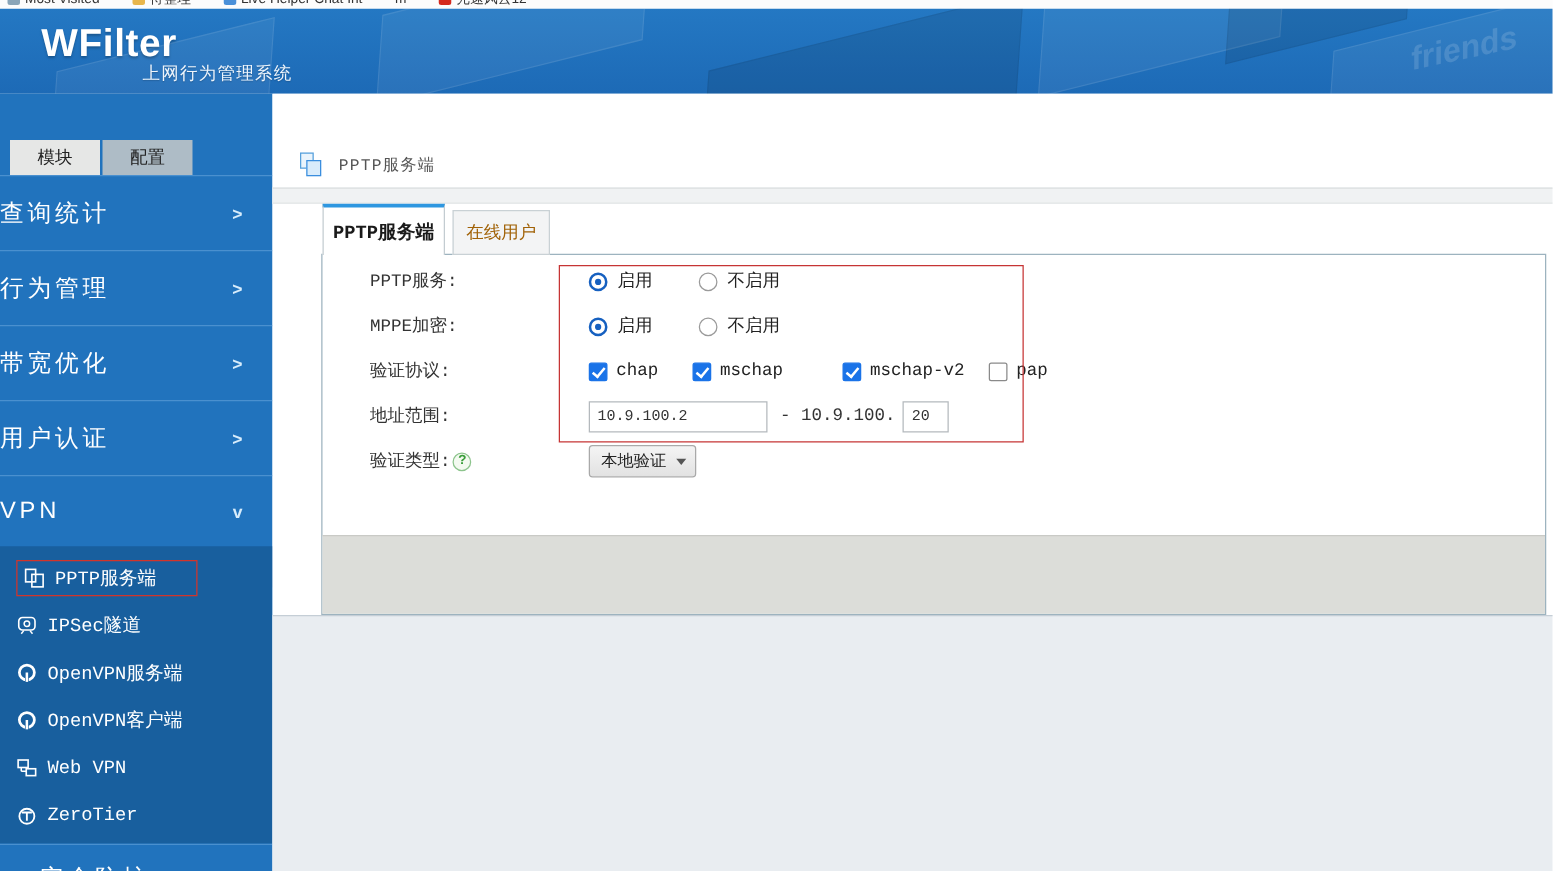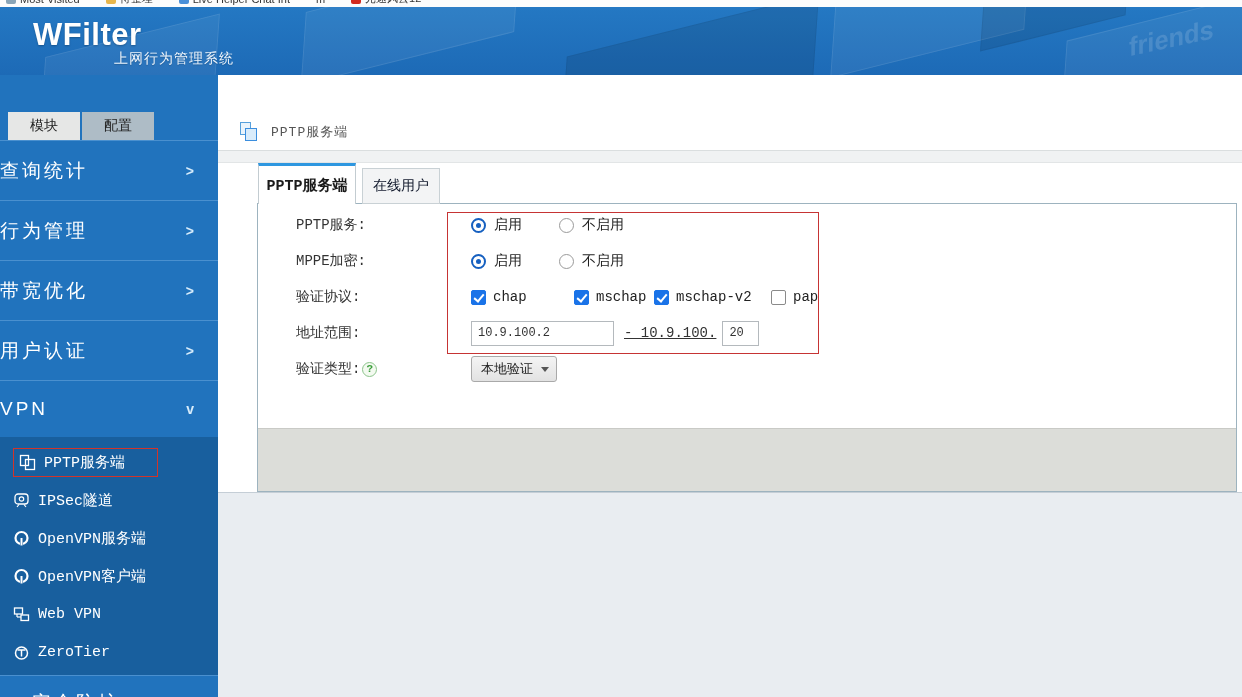--- a/index.html
+++ b/index.html
@@ -77,21 +77,21 @@
   .band { position:absolute; left:0; top:75px; width:1024px; height:13px;
     background:#f0f2f3; border-top:1px solid #dadedf; border-bottom:1px solid #e2e5e6; }
 
   
   .tab { position:absolute; display:flex; align-items:center; justify-content:center;
     cursor:pointer; }
   .tab.active { left:40px; top:88px; width:98px; height:41px; background:#fff;
     border:1px solid #c3ccd1; border-top:3px solid #2e97e0; border-bottom:none;
     font-size:15px; font-weight:bold; color:#1a1a1a; z-index:3; }
   .tab.inactive { left:144px; top:93px; width:78px; height:36px; background:#f3f4f5;
-    border:1px solid #c9d1d5; font-size:14px; color:#0f172a; z-index:2; }
+    border:1px solid #c9d1d5; font-size:14px; color:#a16207; z-index:2; }
 
   
   .panel { position:absolute; left:39px; top:128px; width:980px; height:289px;
     border:1px solid #9db3bf; background:#fff; z-index:1; }
   .panel-footer { position:absolute; left:0; bottom:0; width:978px; height:63px;
     background:#dcddd9; border-top:1px solid #c9cac6; }
   .form { position:relative; padding-top:3px; }
   .frow { height:36px; display:flex; align-items:center; }
   .flabel { margin-left:38px; width:175px; flex:0 0 auto; font-size:14px; color:#333;
     display:flex; align-items:center; }
@@ -102,21 +102,21 @@
   .radio.on::after { content:""; position:absolute; left:3px; top:3px; width:5px; height:5px;
     border-radius:50%; background:#1660c0; }
   .cbox { width:15px; height:15px; border:1px solid #8a8a8a; background:#fff; margin-right:7px;
     position:relative; flex:0 0 auto; border-radius:2px; }
   .cbox.on { background:#1a73e8; border-color:#1a73e8; }
   .cbox.on::after { content:""; position:absolute; left:4px; top:1px; width:4px; height:8px;
     border:solid #fff; border-width:0 2px 2px 0; transform:rotate(40deg); }
   .olabel { font-size:14px; color:#222; }
   .txt-in { height:25px; border:1px solid #b4b9bd; font-size:12px; color:#333; padding:0 6px;
     font-family:"Liberation Mono","DejaVu Sans Mono",monospace; }
-  .range-sep { font-size:14px; color:#333; margin:0 6px 0 10px;text-decoration:underline; }
+  .range-sep { font-size:14px; color:#333; margin:0 6px 0 10px; }
   .select { width:86px; height:26px; border:1px solid #a9a9a9; border-radius:3px;
     background:linear-gradient(#f4f4f4,#e2e2e2); display:flex; align-items:center;
     padding-left:9px; font-size:13px; color:#222; cursor:pointer; position:relative; }
   .select .sel-arrow { position:absolute; right:7px; top:10px; width:0; height:0;
     border-left:4px solid transparent; border-right:4px solid transparent;
     border-top:5px solid #555; }
   .help { width:15px; height:15px; border-radius:50%; border:1px solid #8cc48c;
     background:#f3faf0; color:#3a9d3a; font-size:11px; font-weight:bold; display:inline-flex;
     align-items:center; justify-content:center; margin-left:2px; cursor:pointer; }
   .red-rect { position:absolute; left:189px; top:8px; width:372px; height:142px;
@@ -290,25 +290,25 @@
           <span class="olabel">启用</span>
         </span>
         <span class="opt">
           <span class="radio"></span>
           <span class="olabel">不启用</span>
         </span>
       </div>
 
       <div class="frow">
         <span class="flabel mono">验证协议:</span>
-        <span class="opt" style="width:103px;">
+        <span class="opt" style="width:83px;">
           <span class="cbox on"></span>
           <span class="olabel mono">chap</span>
         </span>
-        <span class="opt" style="width:80px;">
+        <span class="opt" style="width:120px;">
           <span class="cbox on"></span>
           <span class="olabel mono">mschap</span>
         </span>
         <span class="opt" style="width:117px;">
           <span class="cbox on"></span>
           <span class="olabel mono">mschap-v2</span>
         </span>
         <span class="opt">
           <span class="cbox"></span>
           <span class="olabel mono">pap</span>

